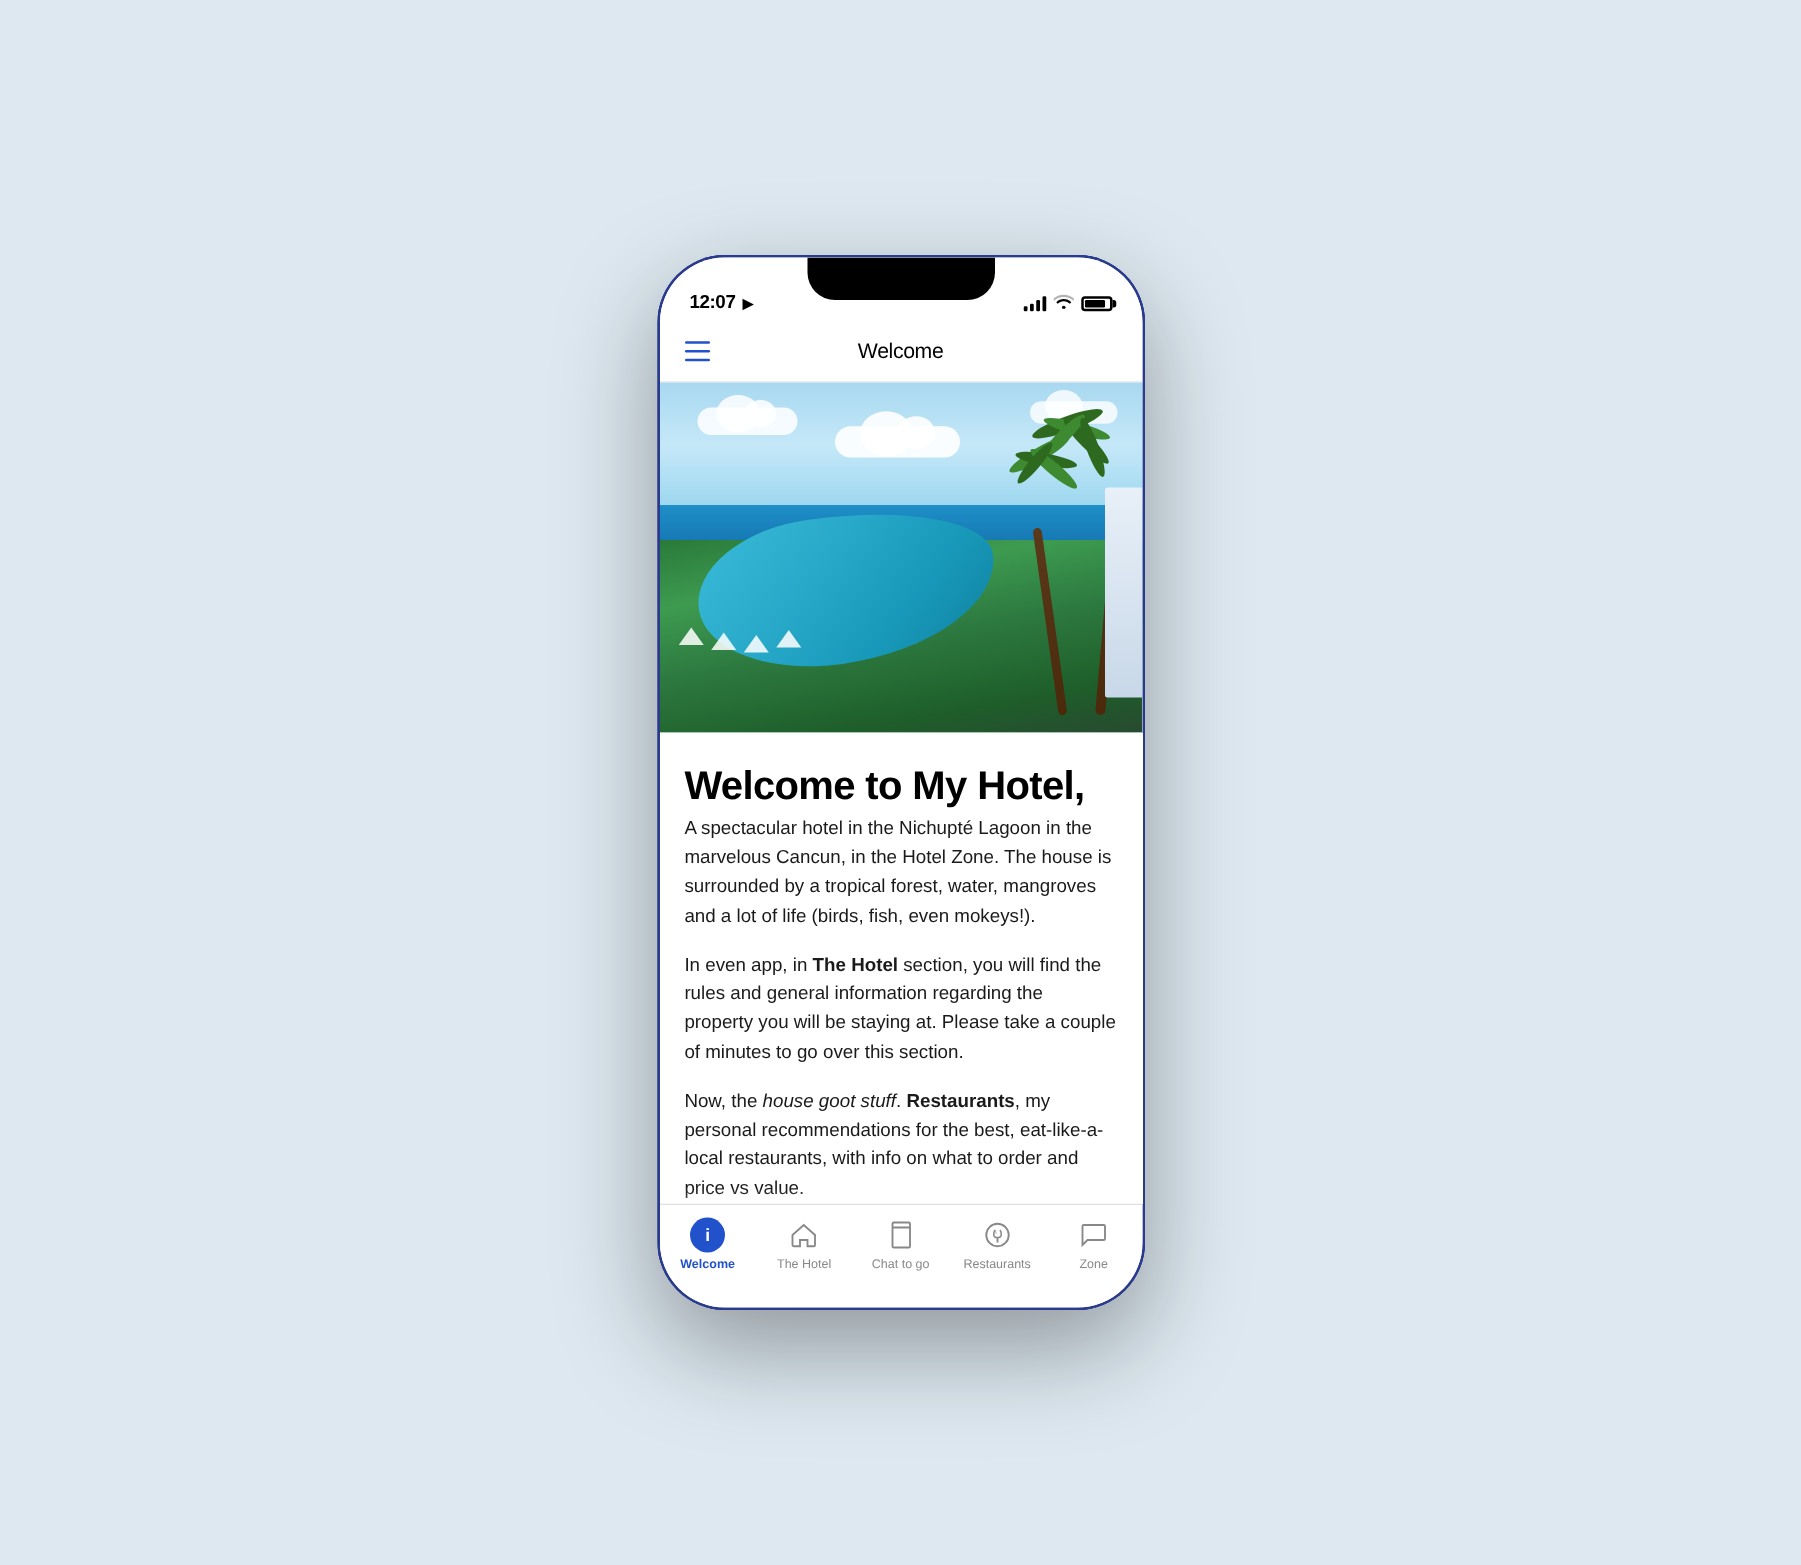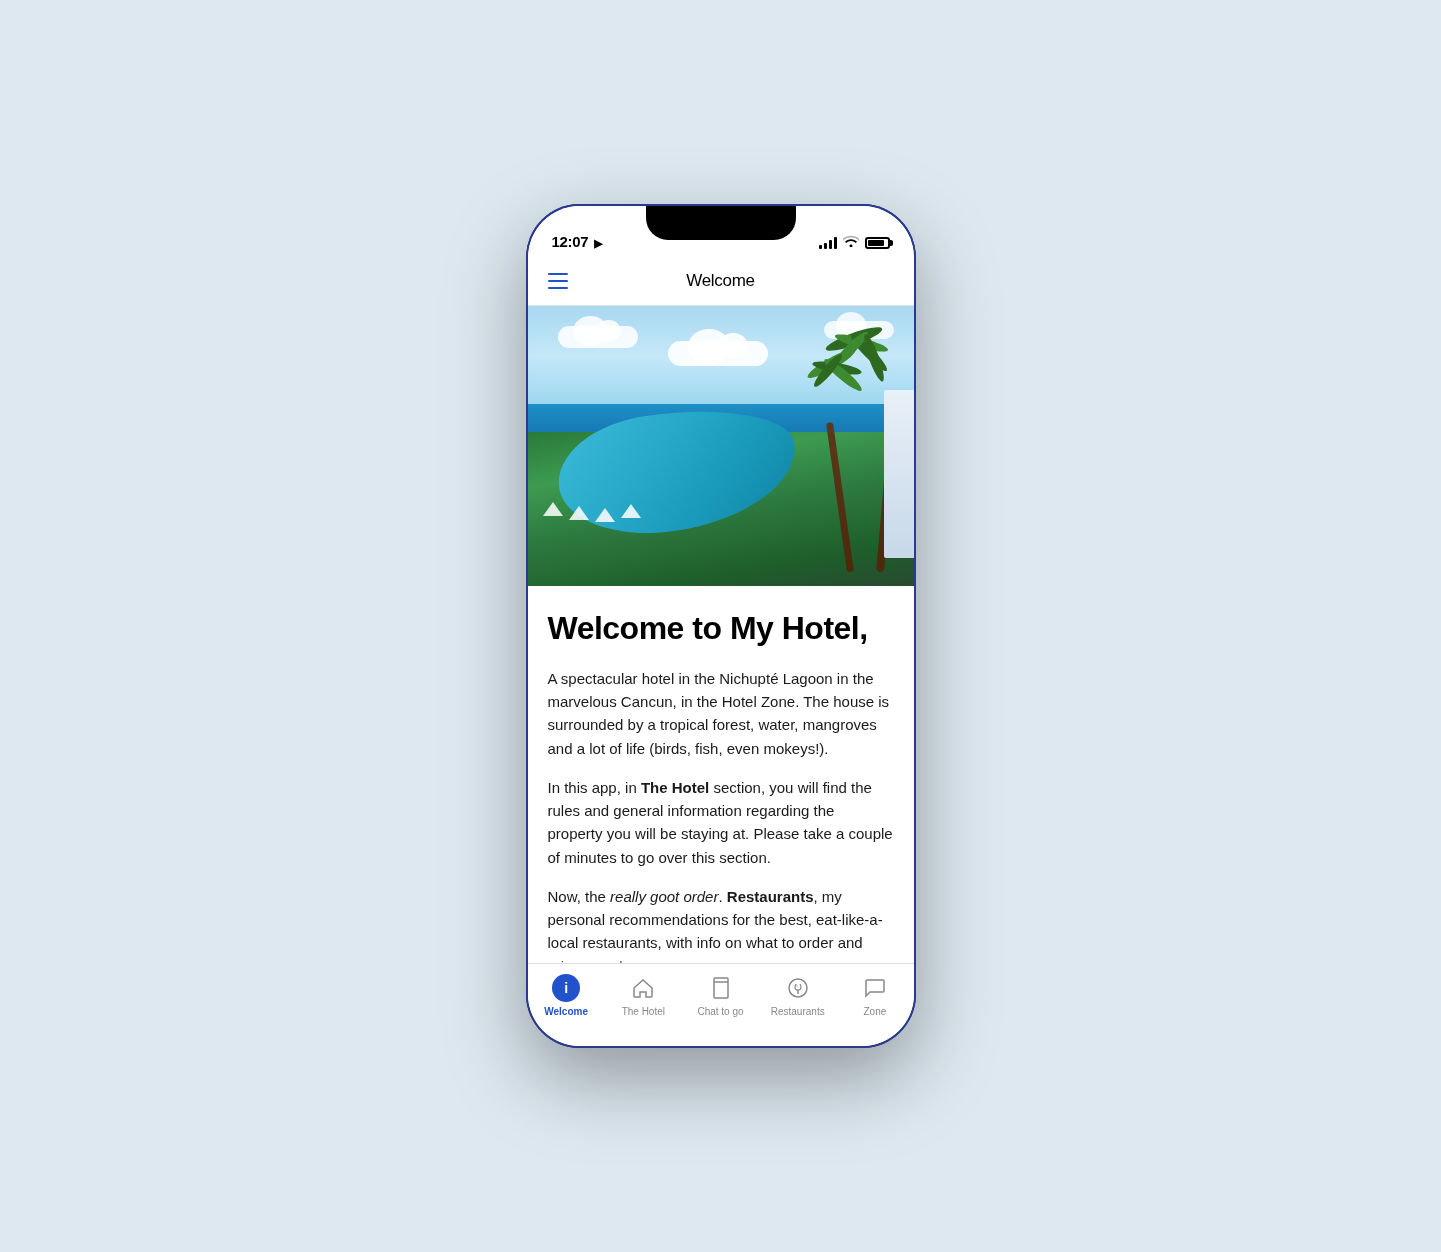--- a/index.html
+++ b/index.html
@@ -212,21 +212,21 @@
       overflow-y: auto;
       padding: 24px 20px 16px;
       background: #fff;
     }
 
     .welcome-title {
       font-size: 32px;
       font-weight: 800;
       color: #000;
       line-height: 1.15;
-      margin-bottom: 20px;
+      margin-bottom: 4px;
       letter-spacing: -0.5px;
     }
 
     .text-para {
       font-size: 15px;
       line-height: 1.55;
       color: #1a1a1a;
       margin-bottom: 16px;
     }
 
@@ -421,25 +421,25 @@
         </div>
 
         <div class="text-content">
           <h1 class="welcome-title">Welcome to My Hotel,</h1>
 
           <p class="text-para">
             <span>A spectacular hotel in the Nichupté Lagoon in the marvelous Cancun, in the Hotel Zone. The house is surrounded by a tropical forest, water, mangroves and a lot of life (birds, fish, even mokeys!).</span>
           </p>
 
           <p class="text-para">
-            <span>In this app, in </span><strong>The Hotel</strong><span> section, you will find the rules and general information regarding the property you will be staying at. Please take a couple of minutes to go over this section.</span>
+            <span>In even app, in </span><strong>The Hotel</strong><span> section, you will find the rules and general information regarding the property you will be staying at. Please take a couple of minutes to go over this section.</span>
           </p>
 
           <p class="text-para">
-            <span>Now, the </span><em>really goot order</em><span>. </span><strong>Restaurants</strong><span>, my personal recommendations for the best, eat-like-a-local restaurants, with info on what to order and price vs value.</span>
+            <span>Now, the </span><em>house goot stuff</em><span>. </span><strong>Restaurants</strong><span>, my personal recommendations for the best, eat-like-a-local restaurants, with info on what to order and price vs value.</span>
           </p>
 
         </div>
 
         <div class="tab-bar">
 
           <div class="tab-item">
             <div class="tab-icon">
               <div class="tab-icon-circle">i</div>
             </div>

